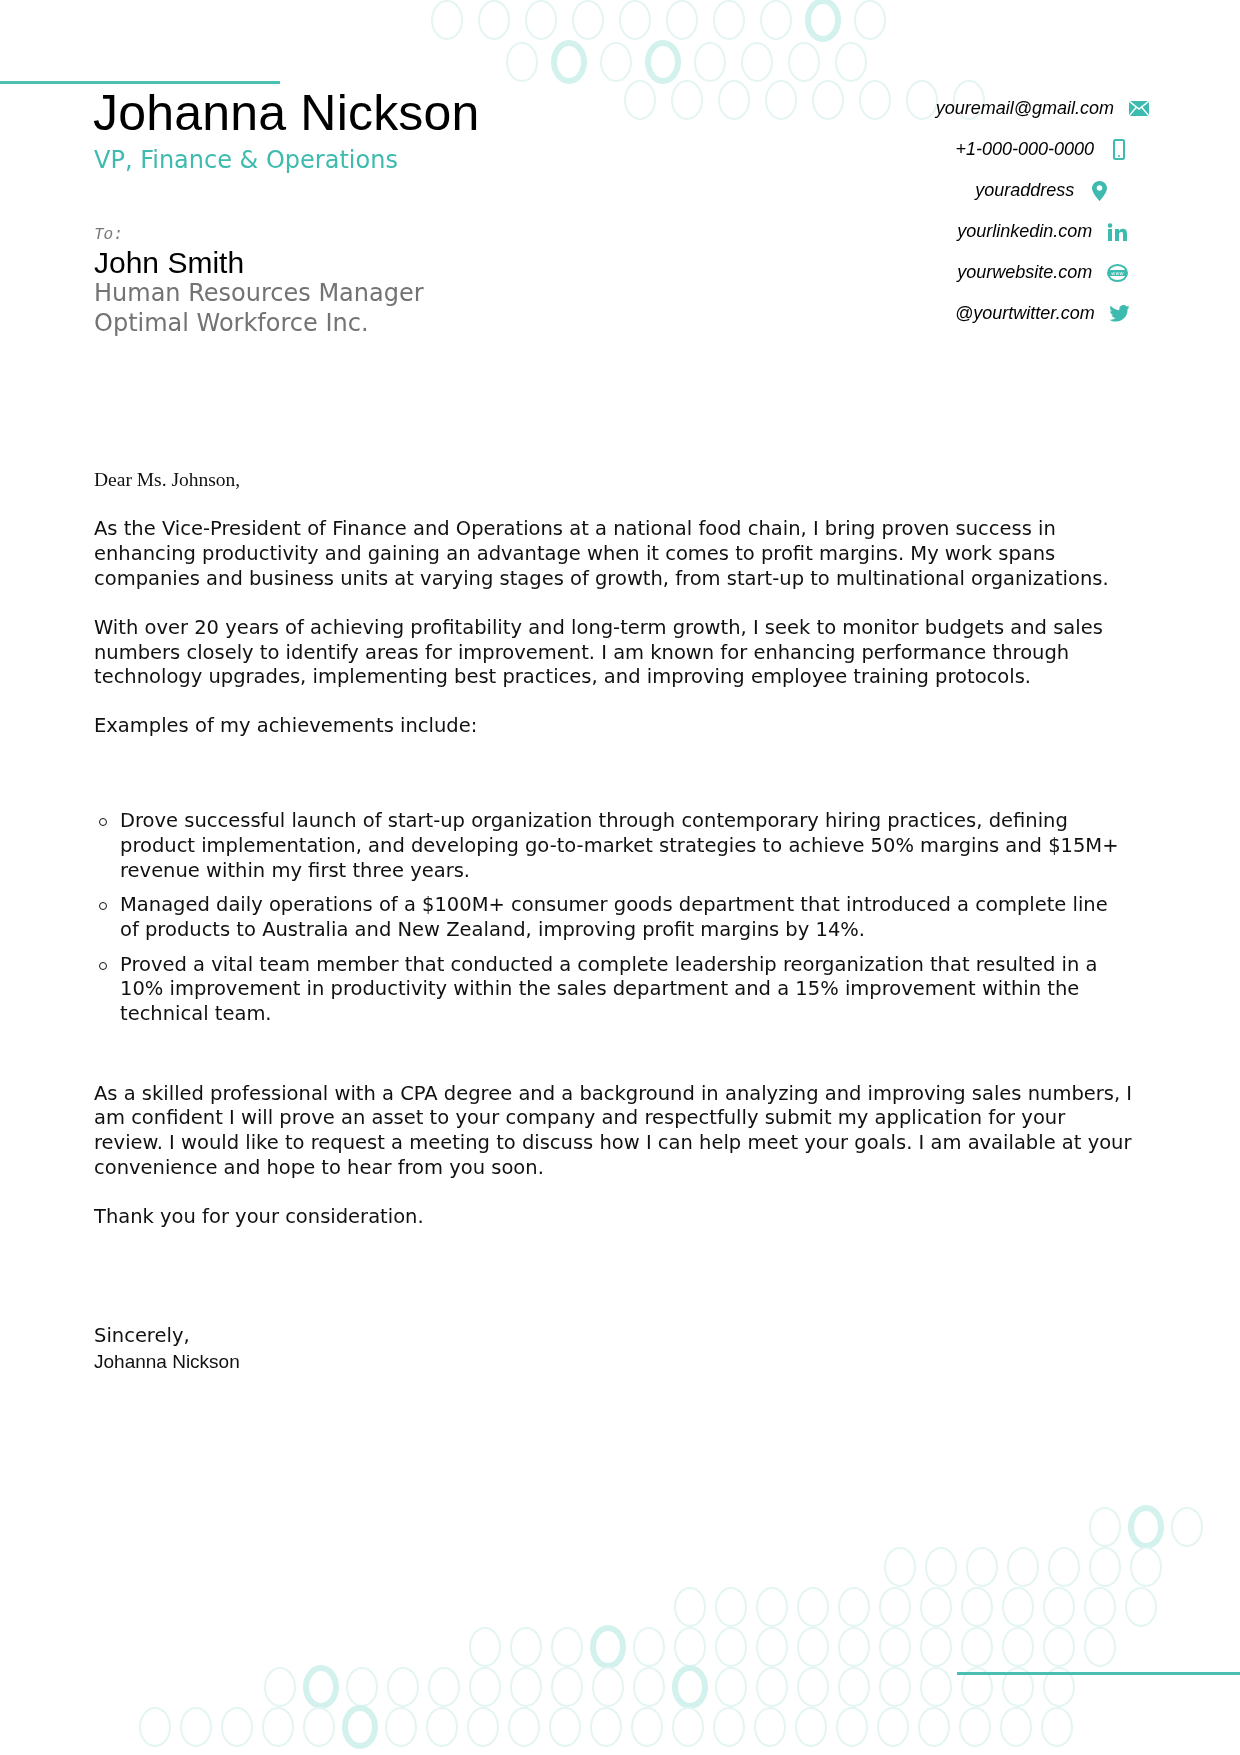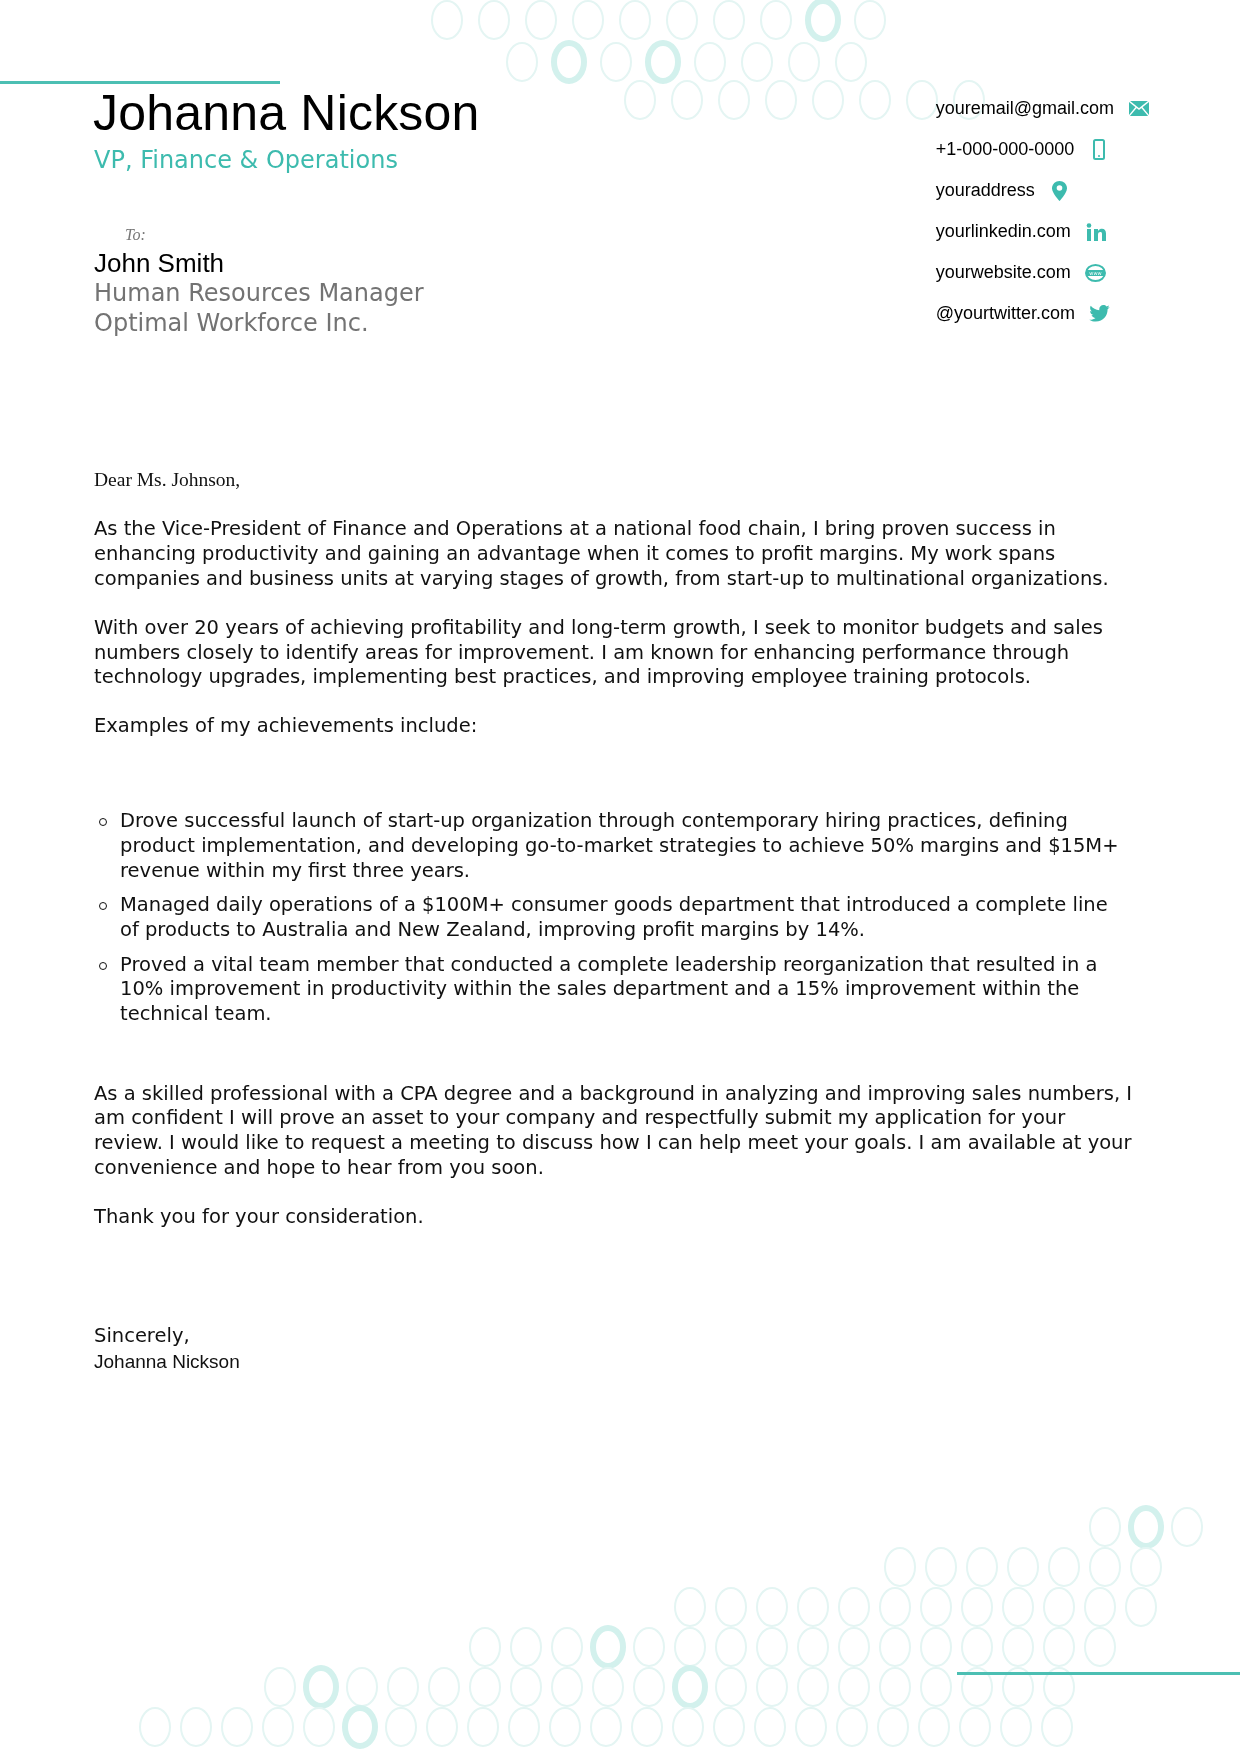--- a/index.html
+++ b/index.html
@@ -17,33 +17,34 @@
     position: absolute; left: 93px; top: 84px;
     font-family: "Liberation Sans", sans-serif; font-size: 50px; color: #000;
     letter-spacing: 0.2px; white-space: nowrap;
   }
   .role {
     position: absolute; left: 94px; top: 146px;
     font-size: 24px; color: #3dbbae; white-space: nowrap;
   }
   .to-label {
     position: absolute; left: 94px; top: 226px;
-    font-family: Liberation Serif, serif; font-style: italic;
-    font-size: 16px; color: #777; margin-left: 31px;
+    font-family: Liberation Mono, monospace; font-style: italic;
+    font-size: 16px; color: #777;
   }
   .recipient { position: absolute; left: 94px; top: 248px; }
   .recipient .r-name {
-    font-family: "Liberation Sans", sans-serif; font-size: 26px; line-height: 30px; color: #000;
+    font-family: "Liberation Sans", sans-serif; font-size: 30px; line-height: 30px; color: #000;
   }
   .recipient .r-line { font-size: 24px; line-height: 30px; color: #737373; white-space: nowrap; }
 
   .contacts { position: absolute; right: 90px; top: 88px; }
   .contact {
-    display: flex; align-items: center; justify-content: flex-start;
+    display: flex; align-items: center; justify-content: center;
     height: 41px;
+    font-style: italic;
   }
   .contact .txt {
     font-family: "Liberation Sans", sans-serif; font-size: 18px; color: #000;
     margin-right: 14px; white-space: nowrap;
   }
   .contact .ic { width: 22px; height: 22px; display: flex; align-items: center; justify-content: center; }
   .contact svg { display: block; }
 
   .body {
     position: absolute; left: 94px; top: 468px; width: 1040px;

